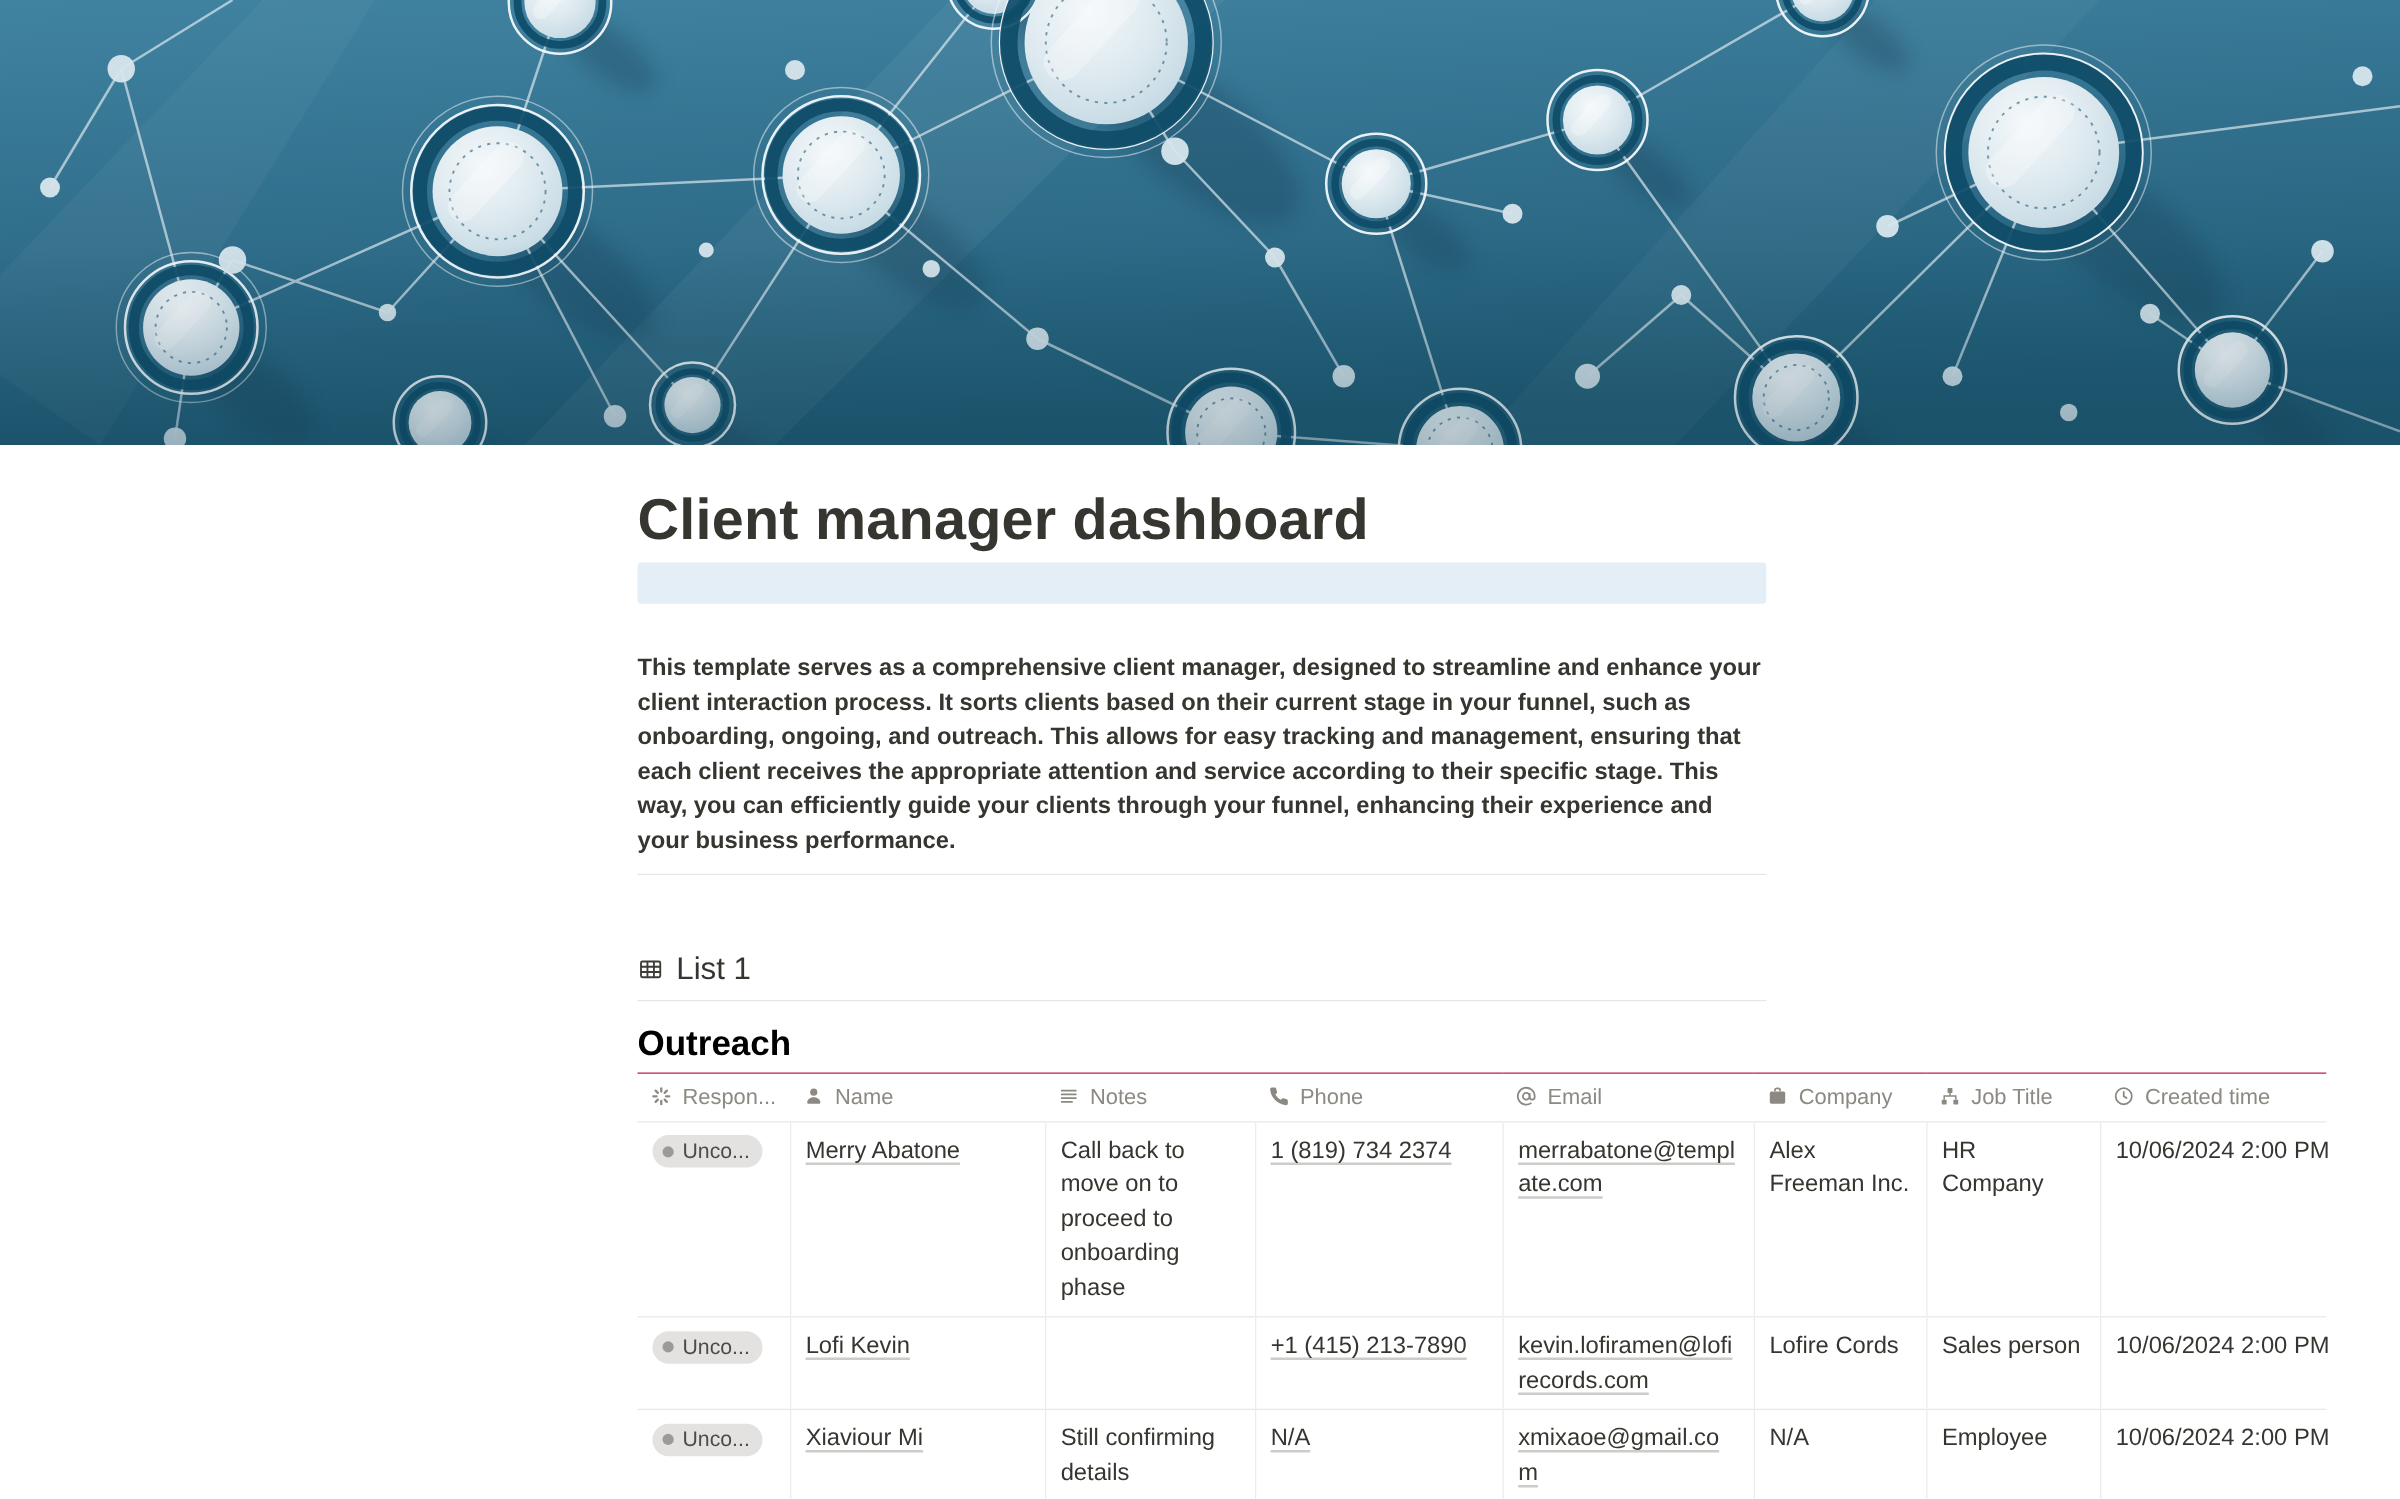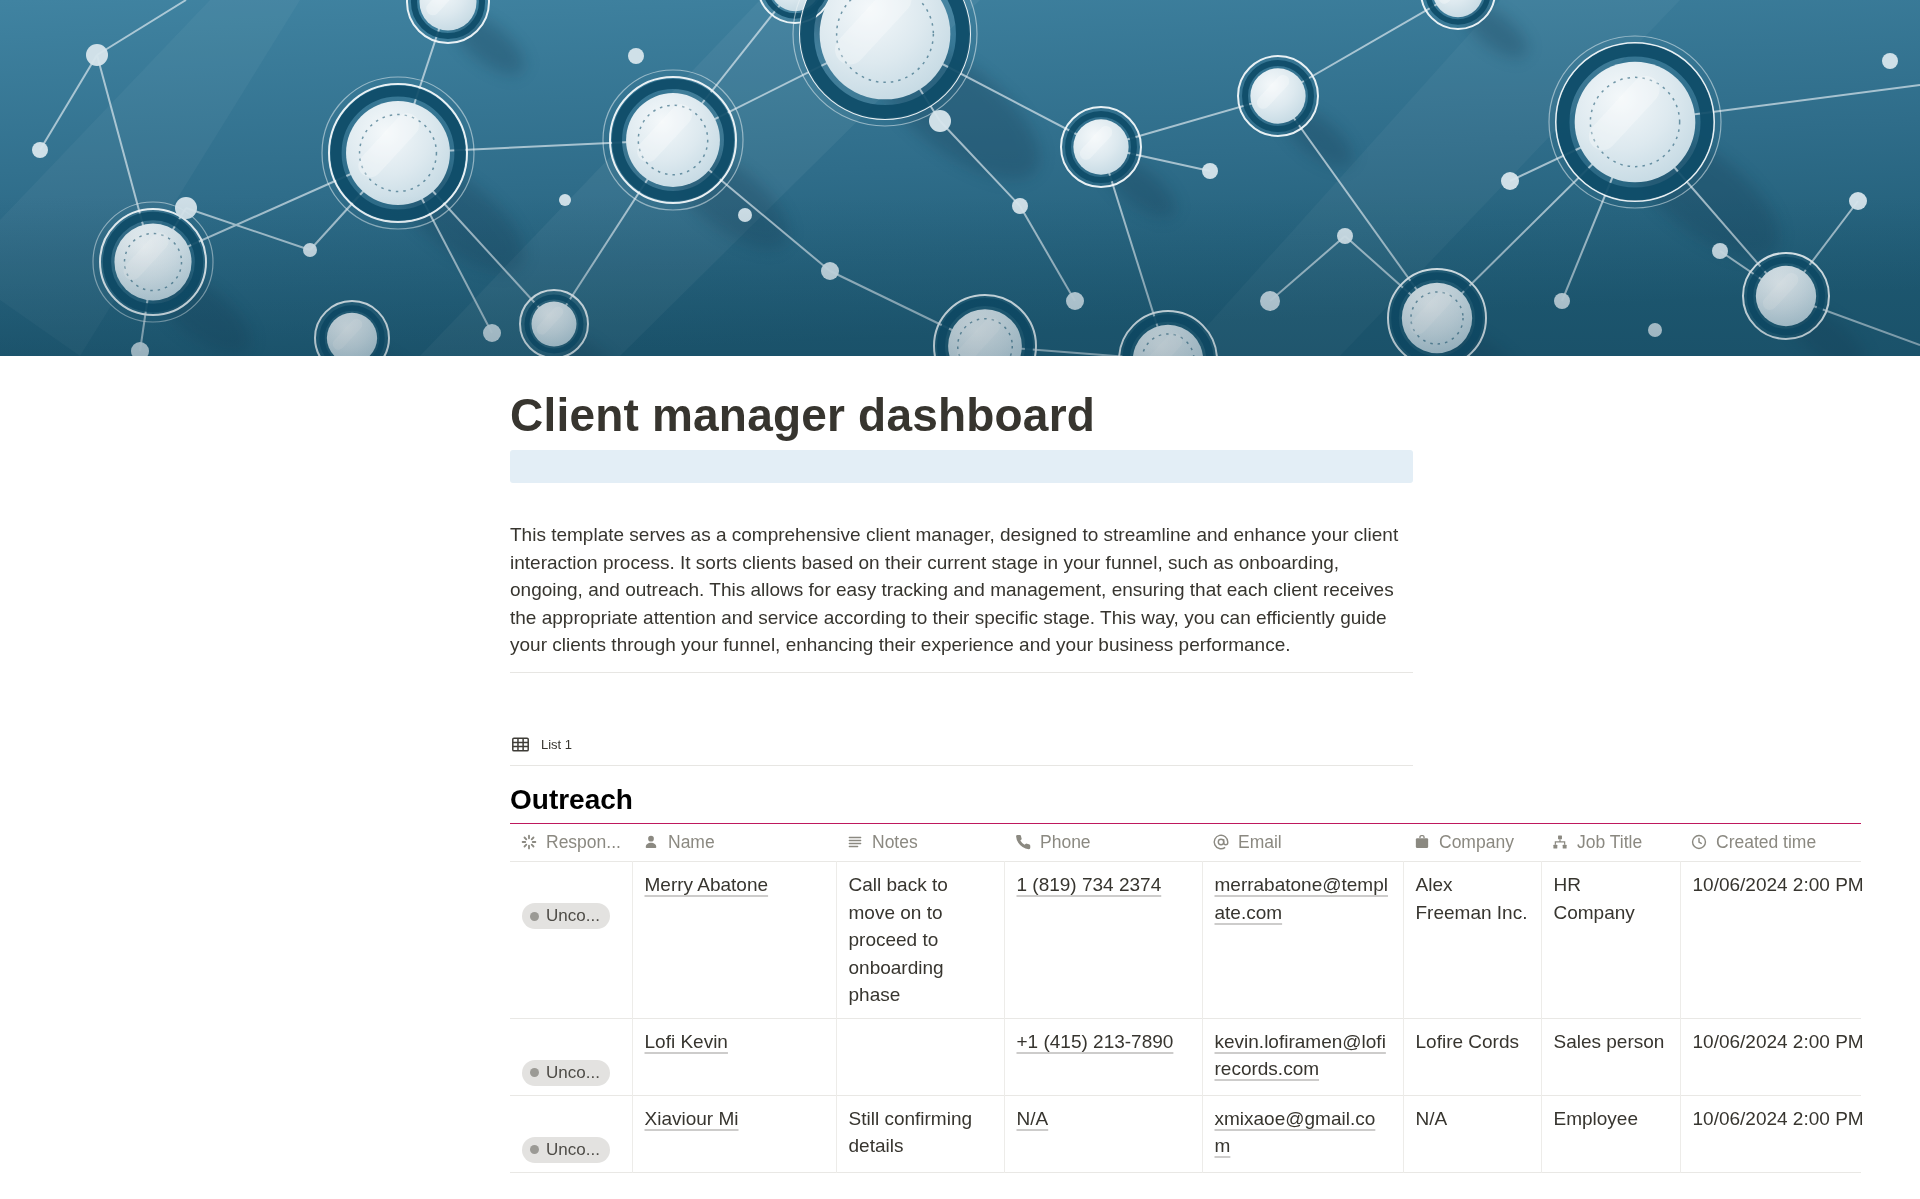--- a/index.html
+++ b/index.html
@@ -22,36 +22,37 @@
   }
 
   .hl-block { width: 903px; height: 33px; margin-top: 6px; border-radius: 3px; }
 
   p.desc {
     width: 903px;
     margin-top: 38px;
     font-size: 19px;
     line-height: 27.5px;
     color: #37352F;
+    font-weight: bold;
   }
 
   .divider { width: 903px; height: 1px; background: #E7E6E3; }
   .divider-desc { margin-top: 13px; }
   .divider-tab  { margin-top: 10px; }
 
   .view-tab {
     margin-top: 61px;
     display: flex;
     align-items: center;
     gap: 10px;
     width: 903px;
     cursor: pointer;
   }
   .view-tab .vicon { display: inline-flex; align-items: center; }
-  .view-tab .vlabel { font-size: 13px; font-weight: 500; color: #37352F; }
+  .view-tab .vlabel { font-size: 25px; font-weight: 500; color: #37352F; }
 
   h2.section-heading {
     margin-top: 16px;
     font-size: 28px;
     line-height: 36px;
     font-weight: 700;
     color: #000000;
     width: 903px;
   }
 
@@ -97,21 +98,20 @@
     display: inline-flex;
     align-items: center;
     gap: 7px;
     height: 26px;
     padding: 0 10px 0 8px;
     border-radius: 13px;
     font-size: 17px;
     color: #4D4B46;
     white-space: nowrap;
     cursor: pointer;
-    margin-top: 32px;
   }
   .tag .dot { width: 9px; height: 9px; border-radius: 50%; flex: none; }
 </style>
 </head>
 <body>
 
 <div class="page">
 
   <div class="cover">
     <svg id="cover-svg" width="1920" height="356" viewBox="0 0 1920 356">

